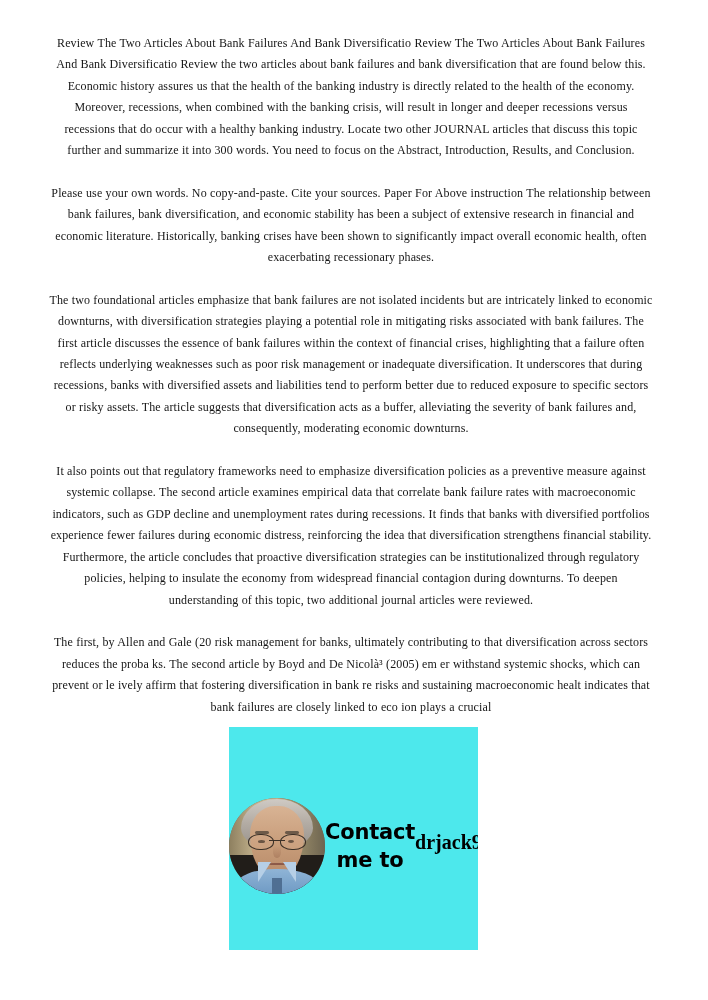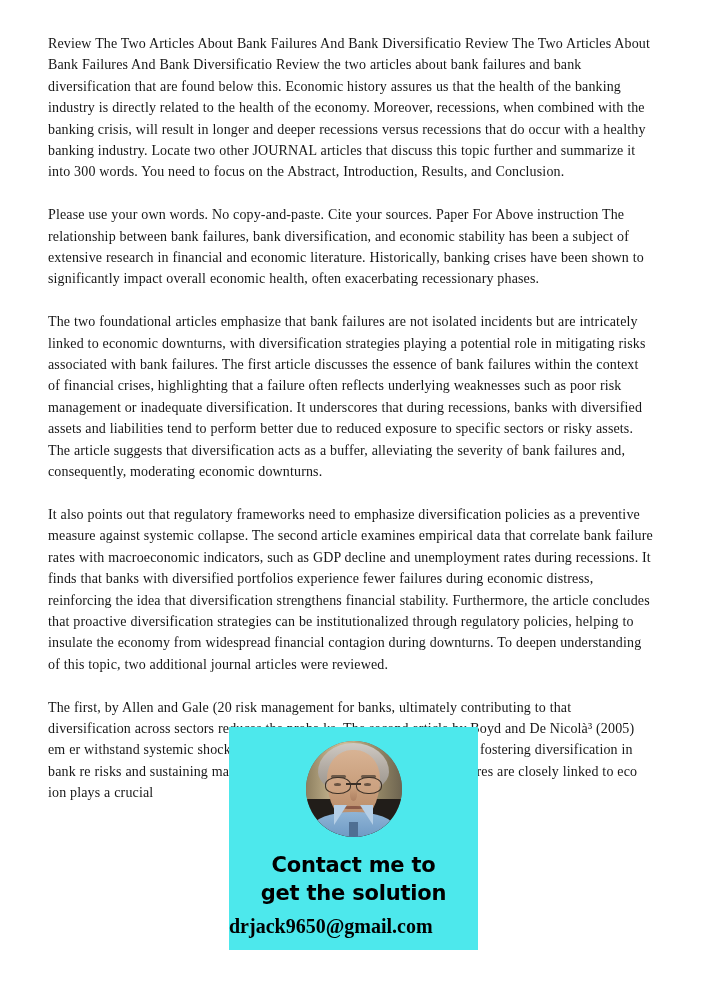--- a/index.html
+++ b/index.html
@@ -23,39 +23,38 @@
 
   #doc-body {
     position: absolute;
     left: 48px;
     top: 33px;
     width: 606px;
   }
 
   .para {
     margin: 0 0 21.4px 0;
-    font-size: 14px;
+    font-size: 12px;
     line-height: 21.4px;
     color: #161616;
-    text-align: left;
+    text-align: center;
     letter-spacing: 0.01em;
     word-spacing: 0.01em;
   }
   .para:last-child { margin-bottom: 16px; }
 
   
   #contact-overlay {
     position: absolute;
     left: 229px;
     top: 727px;
     width: 249px;
     height: 223px;
     background: #4de8ec;
     display: flex;
-    flex-direction: column;
     align-items: center;
     overflow: hidden;
   }
 
   #avatar {
     width: 96px;
     height: 96px;
     border-radius: 50%;
     margin-top: 14px;
     overflow: hidden;
@@ -203,20 +202,19 @@
         <div class="mouth"></div>
         <div class="shirt"></div>
         <div class="collar-l"></div>
         <div class="collar-r"></div>
         <div class="tie"></div>
       </div>
     </div>
 
     <div id="contact-headline">
       <span class="l1">Contact me to</span>
-      <span class="l2">get the solution</span>
     </div>
 
     <div id="contact-email">drjack9650@gmail.com</div>
 
   </div>
 
 </div>
 
 </body></html>

